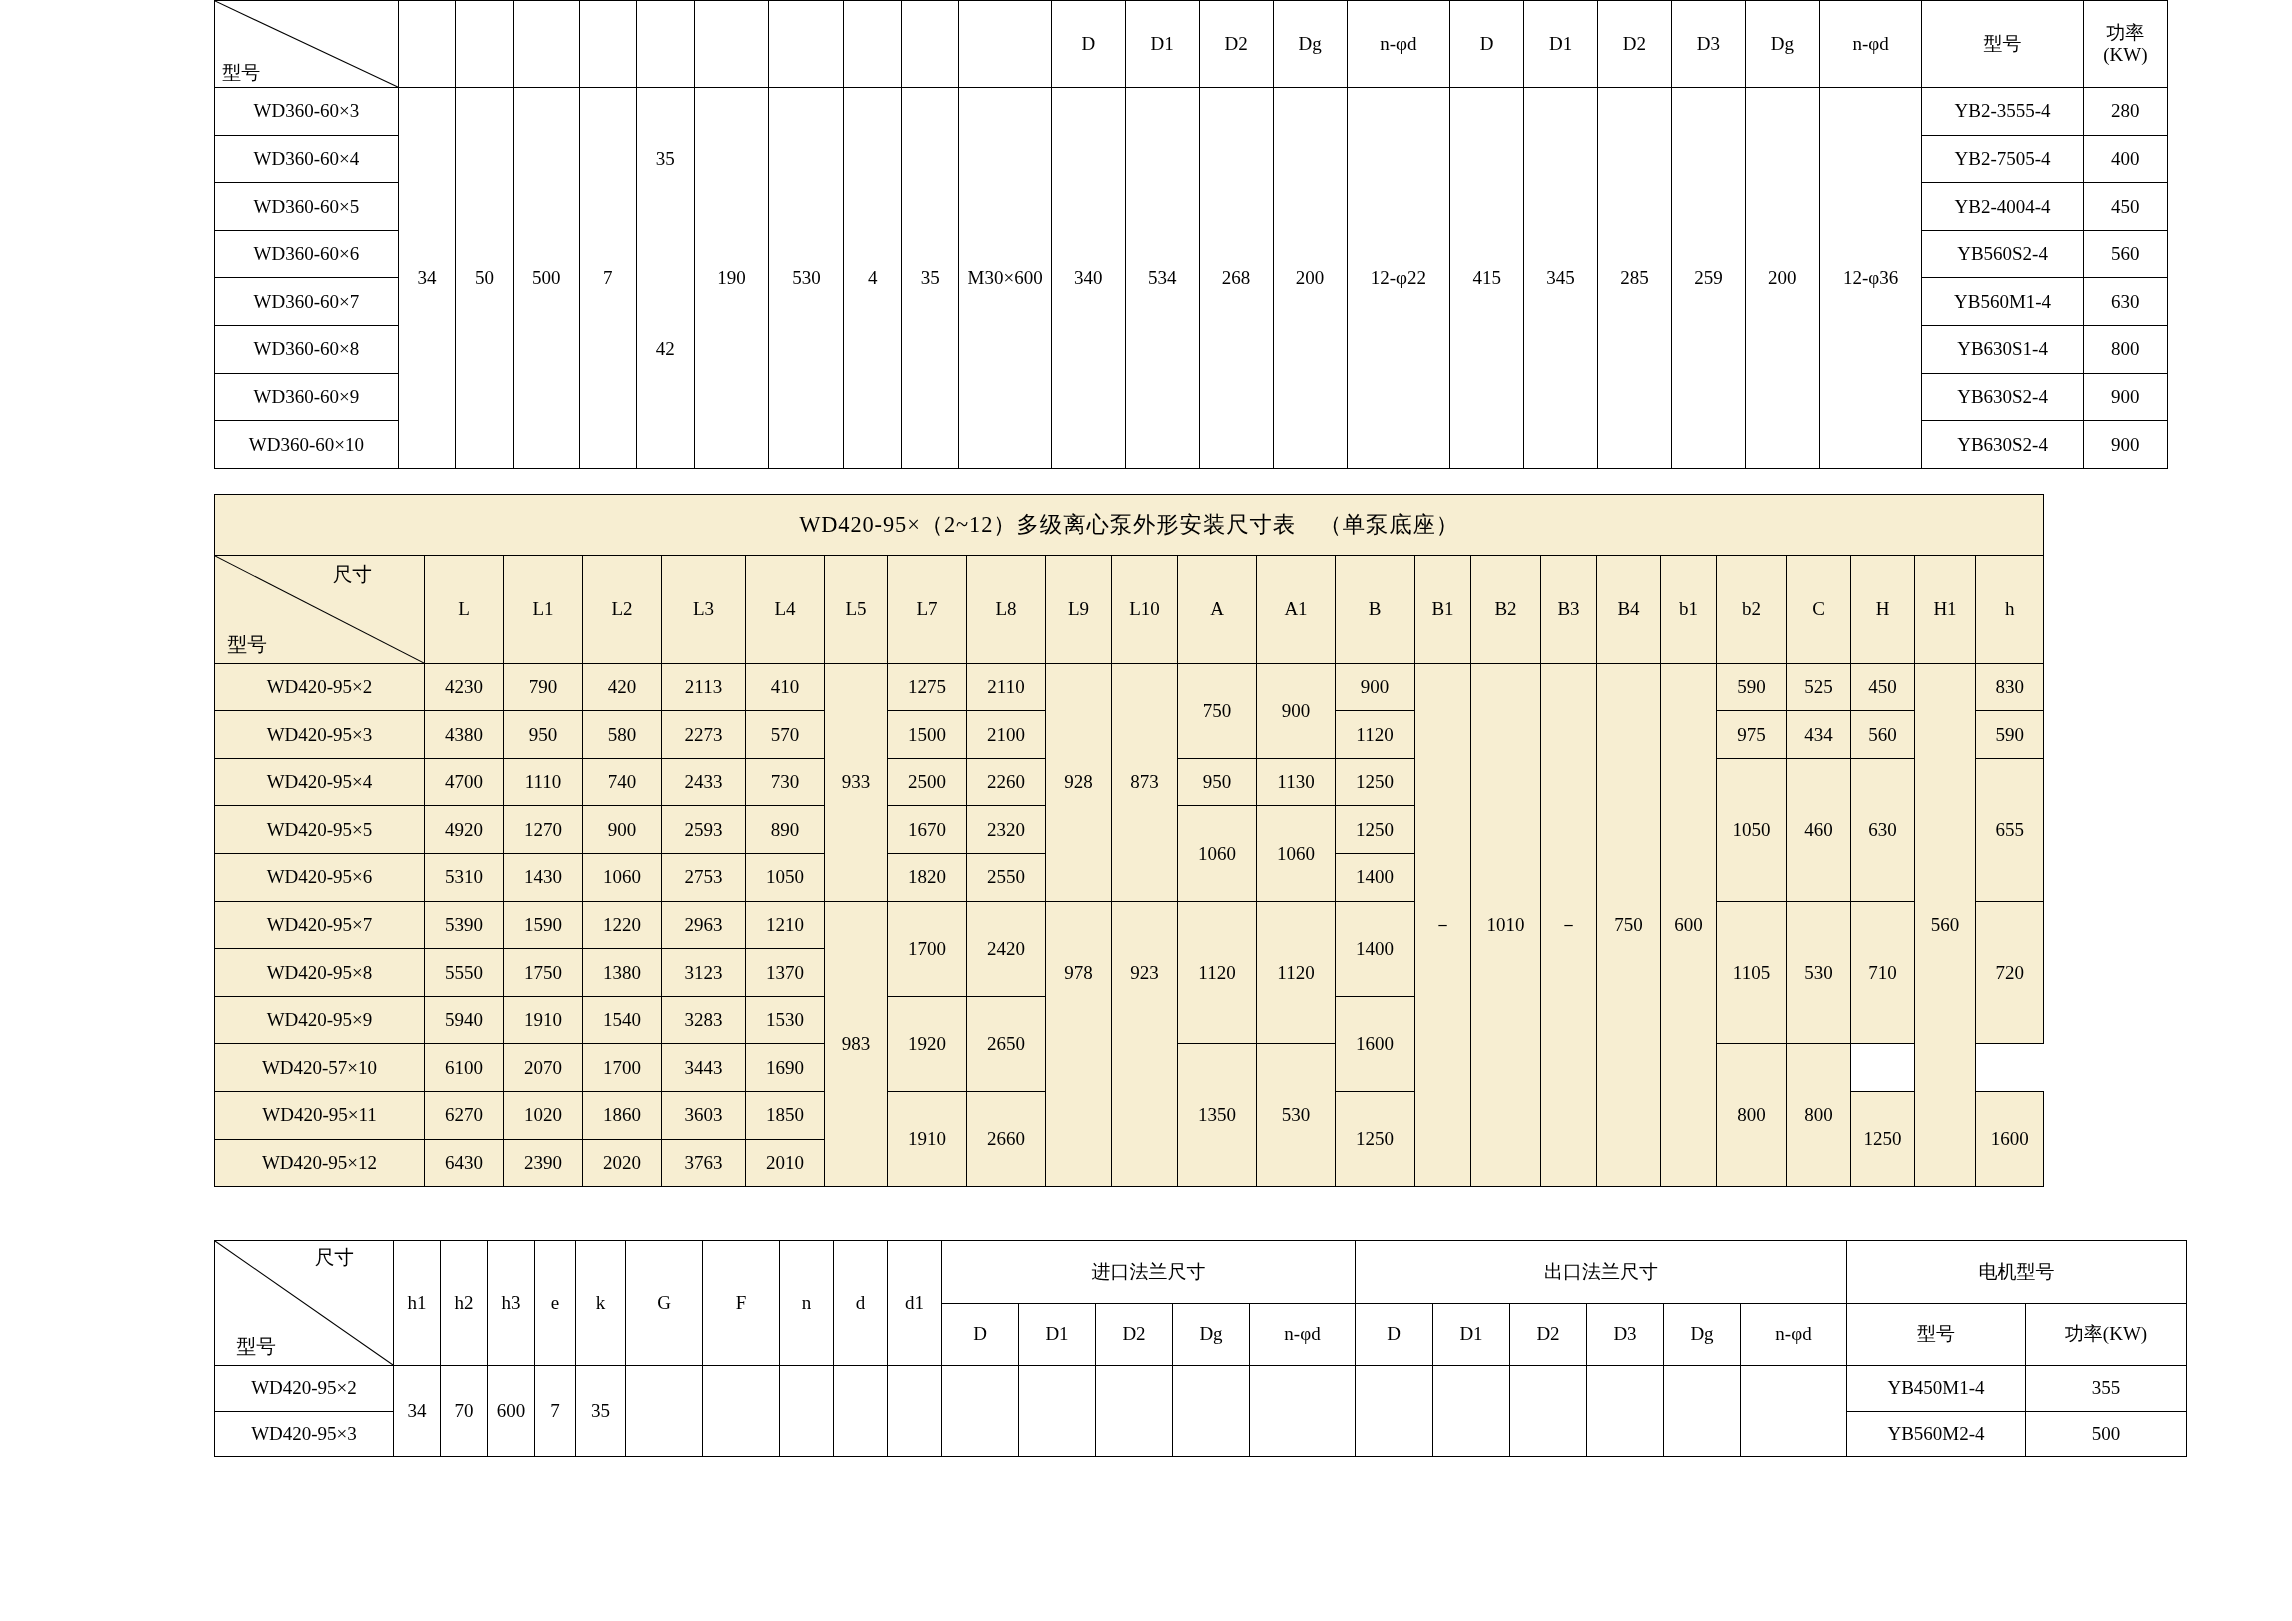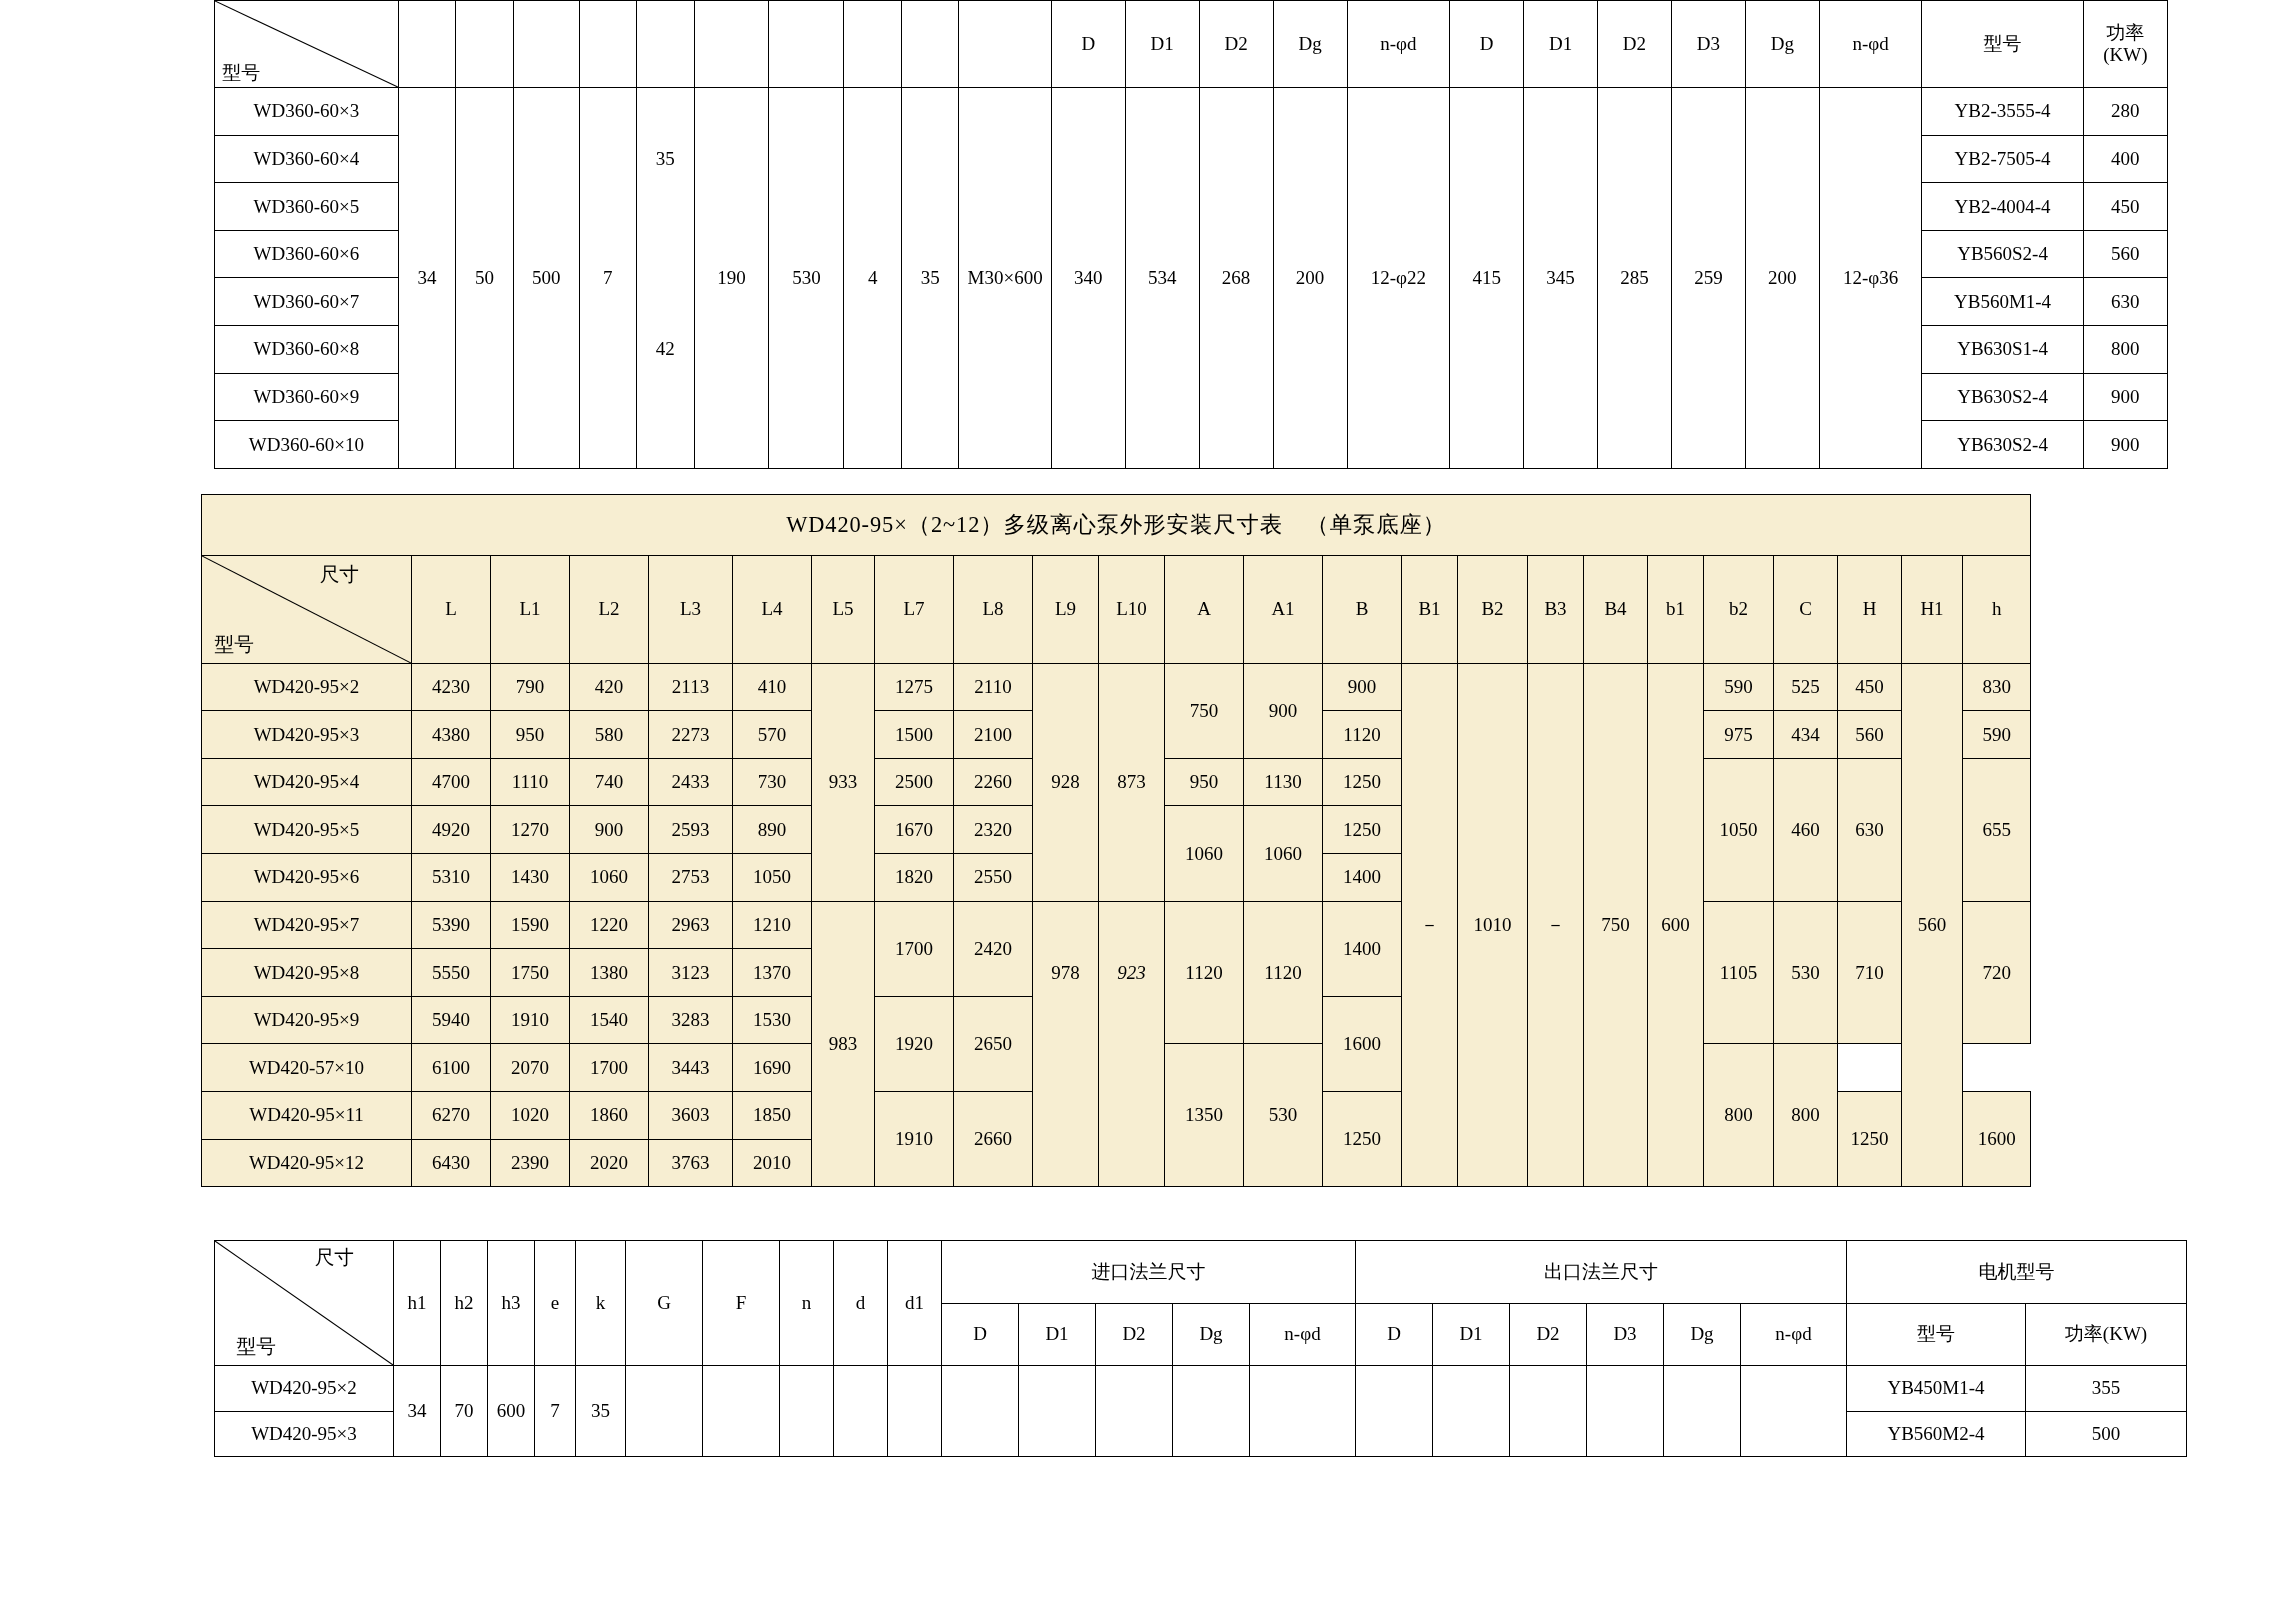--- a/index.html
+++ b/index.html
@@ -58,21 +58,21 @@
   .diag-head .b-lab {
     position: absolute;
     left: 7.2px;
     bottom: 2.7px;
     font-size: 19px;
   }
 
   
   #block2 {
     position: absolute;
-    left: 201px;
+    left: 214px;
     top: 494px;
     width: 1720px;
   }
   #block2 .title-row td {
     height: 56px;
     font-size: 22.4px;
     letter-spacing: 0.9px;
   }
   #block2 td { height: 43px; }
   #block2 .model-cell { width: 210px; text-align: center; }
@@ -418,21 +418,21 @@
       <td class="model-cell">WD420-95×7</td>
       <td>5390</td>
       <td>1590</td>
       <td>1220</td>
       <td>2963</td>
       <td>1210</td>
       <td rowspan="6">983</td>
       <td rowspan="2">1700</td>
       <td rowspan="2">2420</td>
       <td rowspan="3" style="border-bottom:none;">978</td>
-      <td rowspan="3" style="border-bottom:none;font-style:italic;">923</td>
+      <td rowspan="3" style="border-bottom:none;">923</td>
       <td rowspan="3">1120</td>
       <td rowspan="3">1120</td>
       <td rowspan="2">1400</td>
       <td rowspan="3">1105</td>
       <td rowspan="3">530</td>
       <td rowspan="3">710</td>
       <td rowspan="3">720</td>
     </tr>
 
     <tr>

